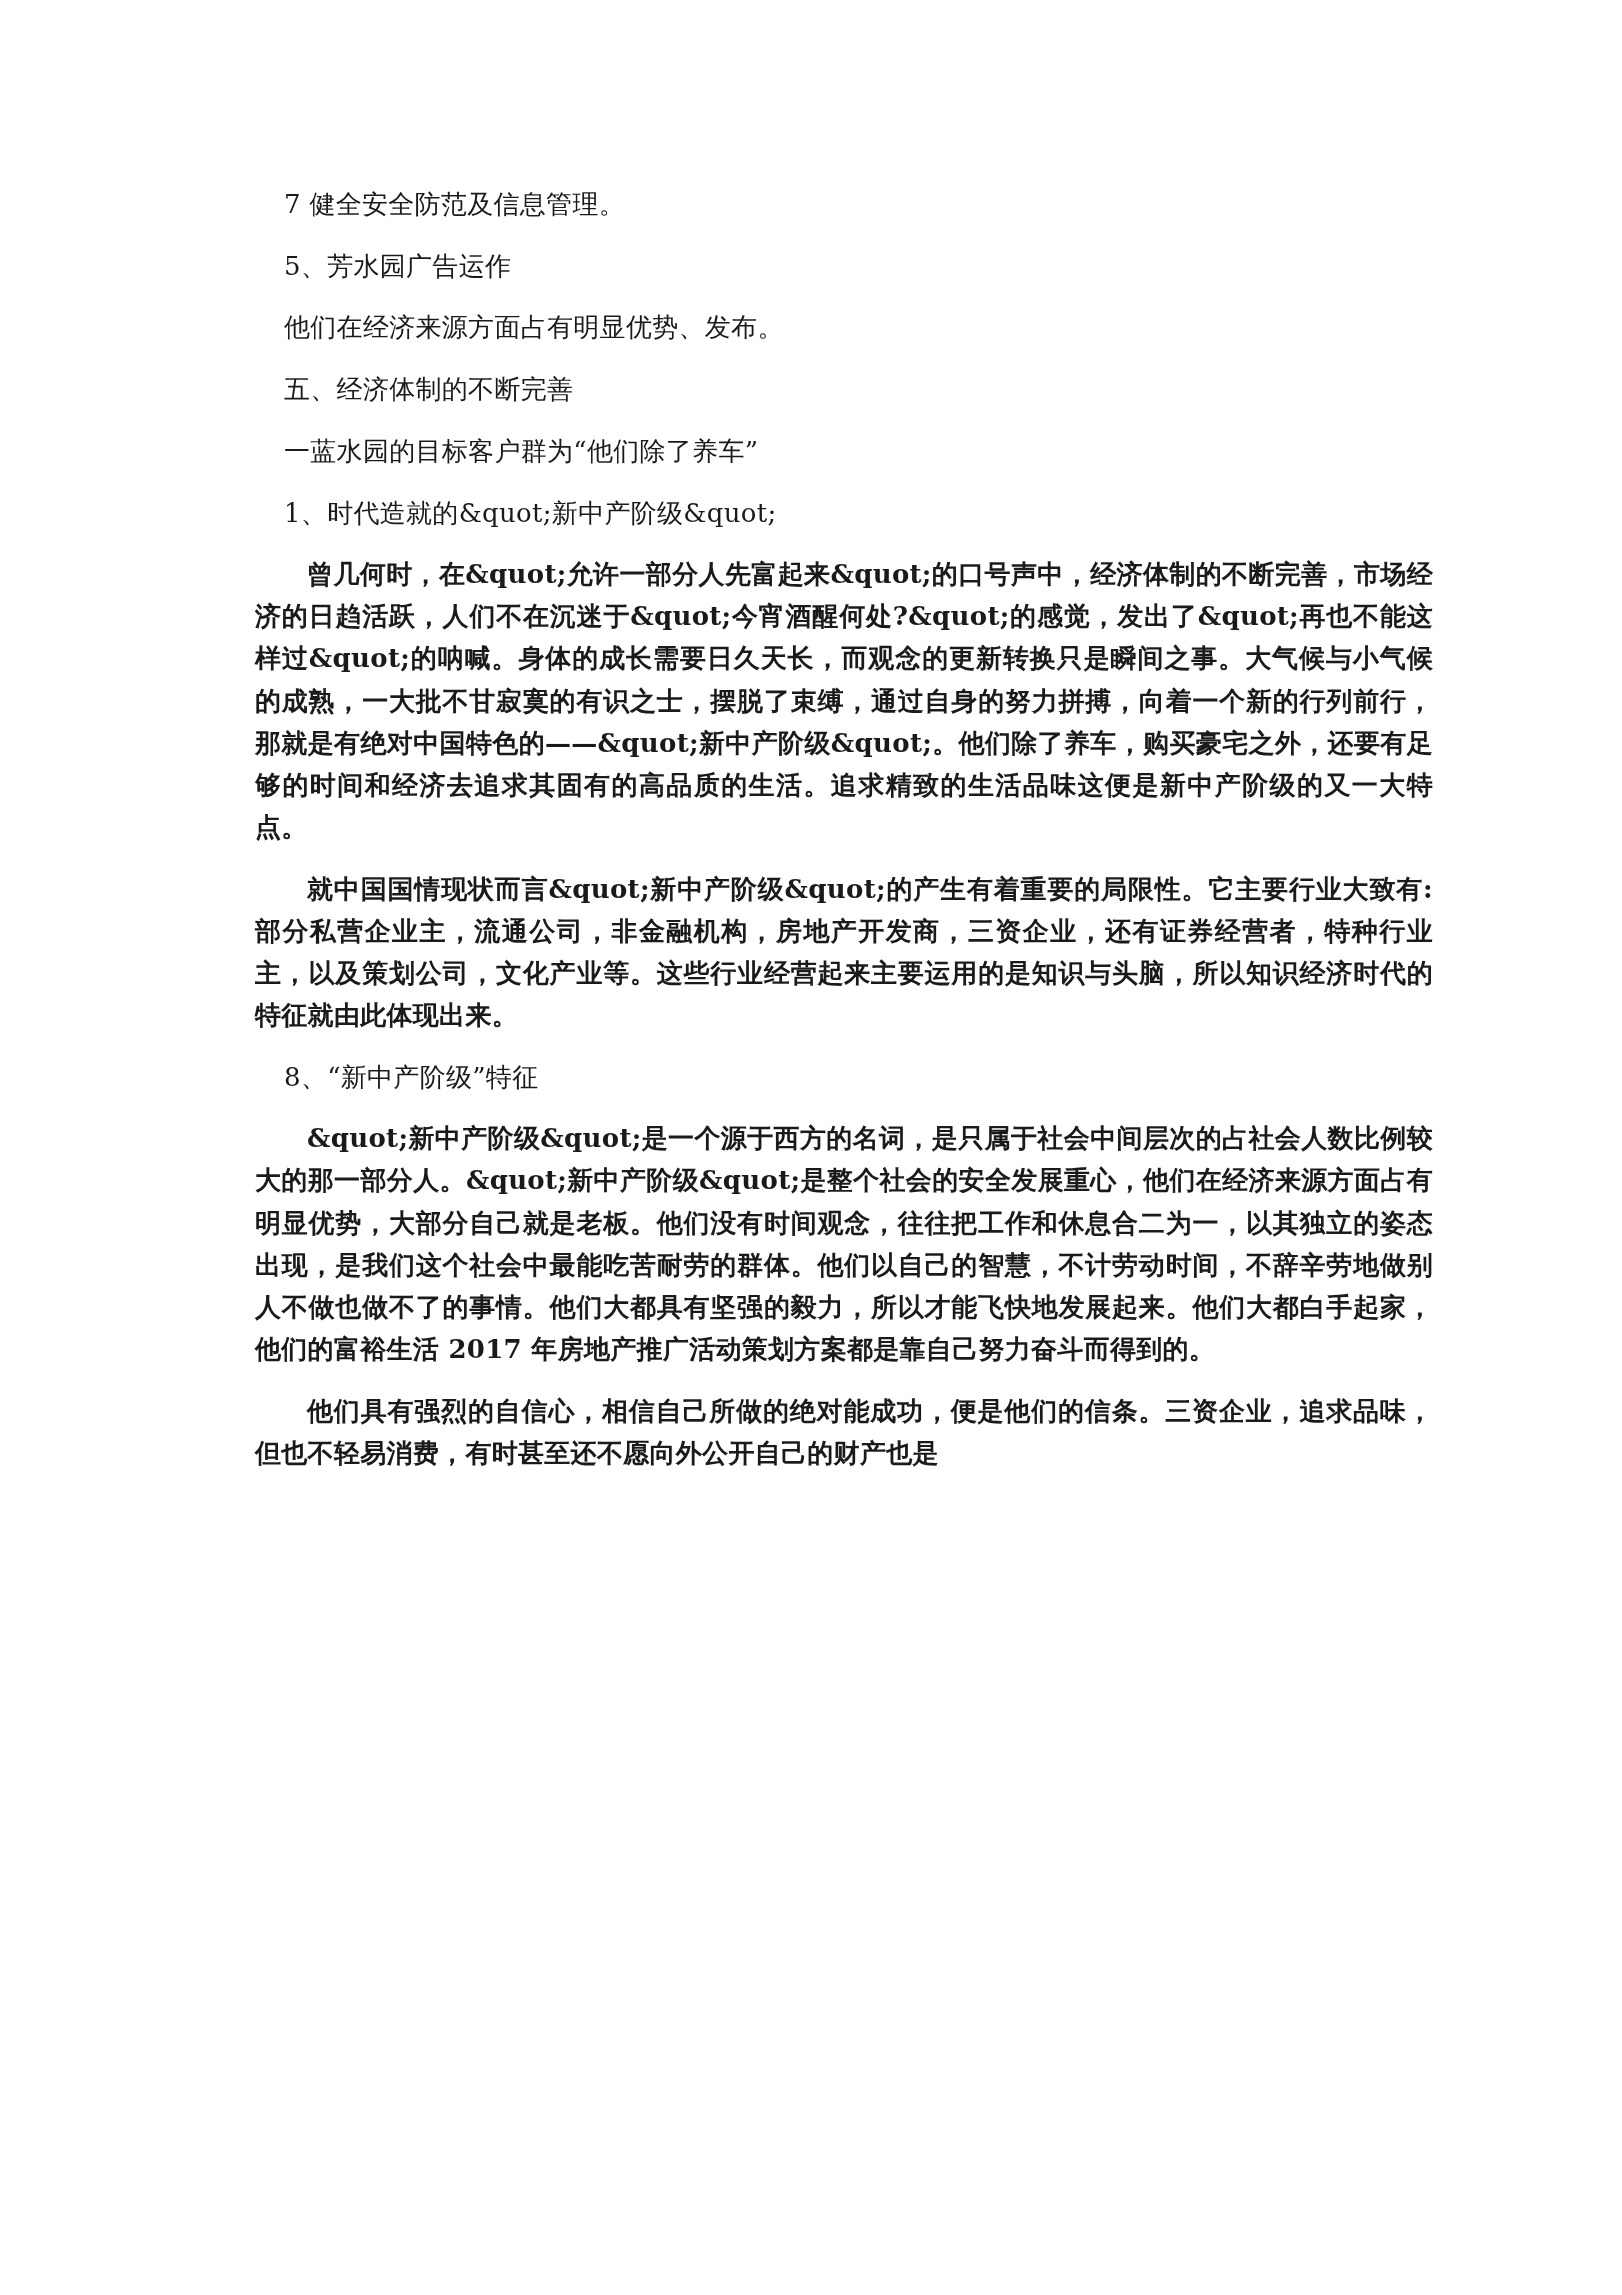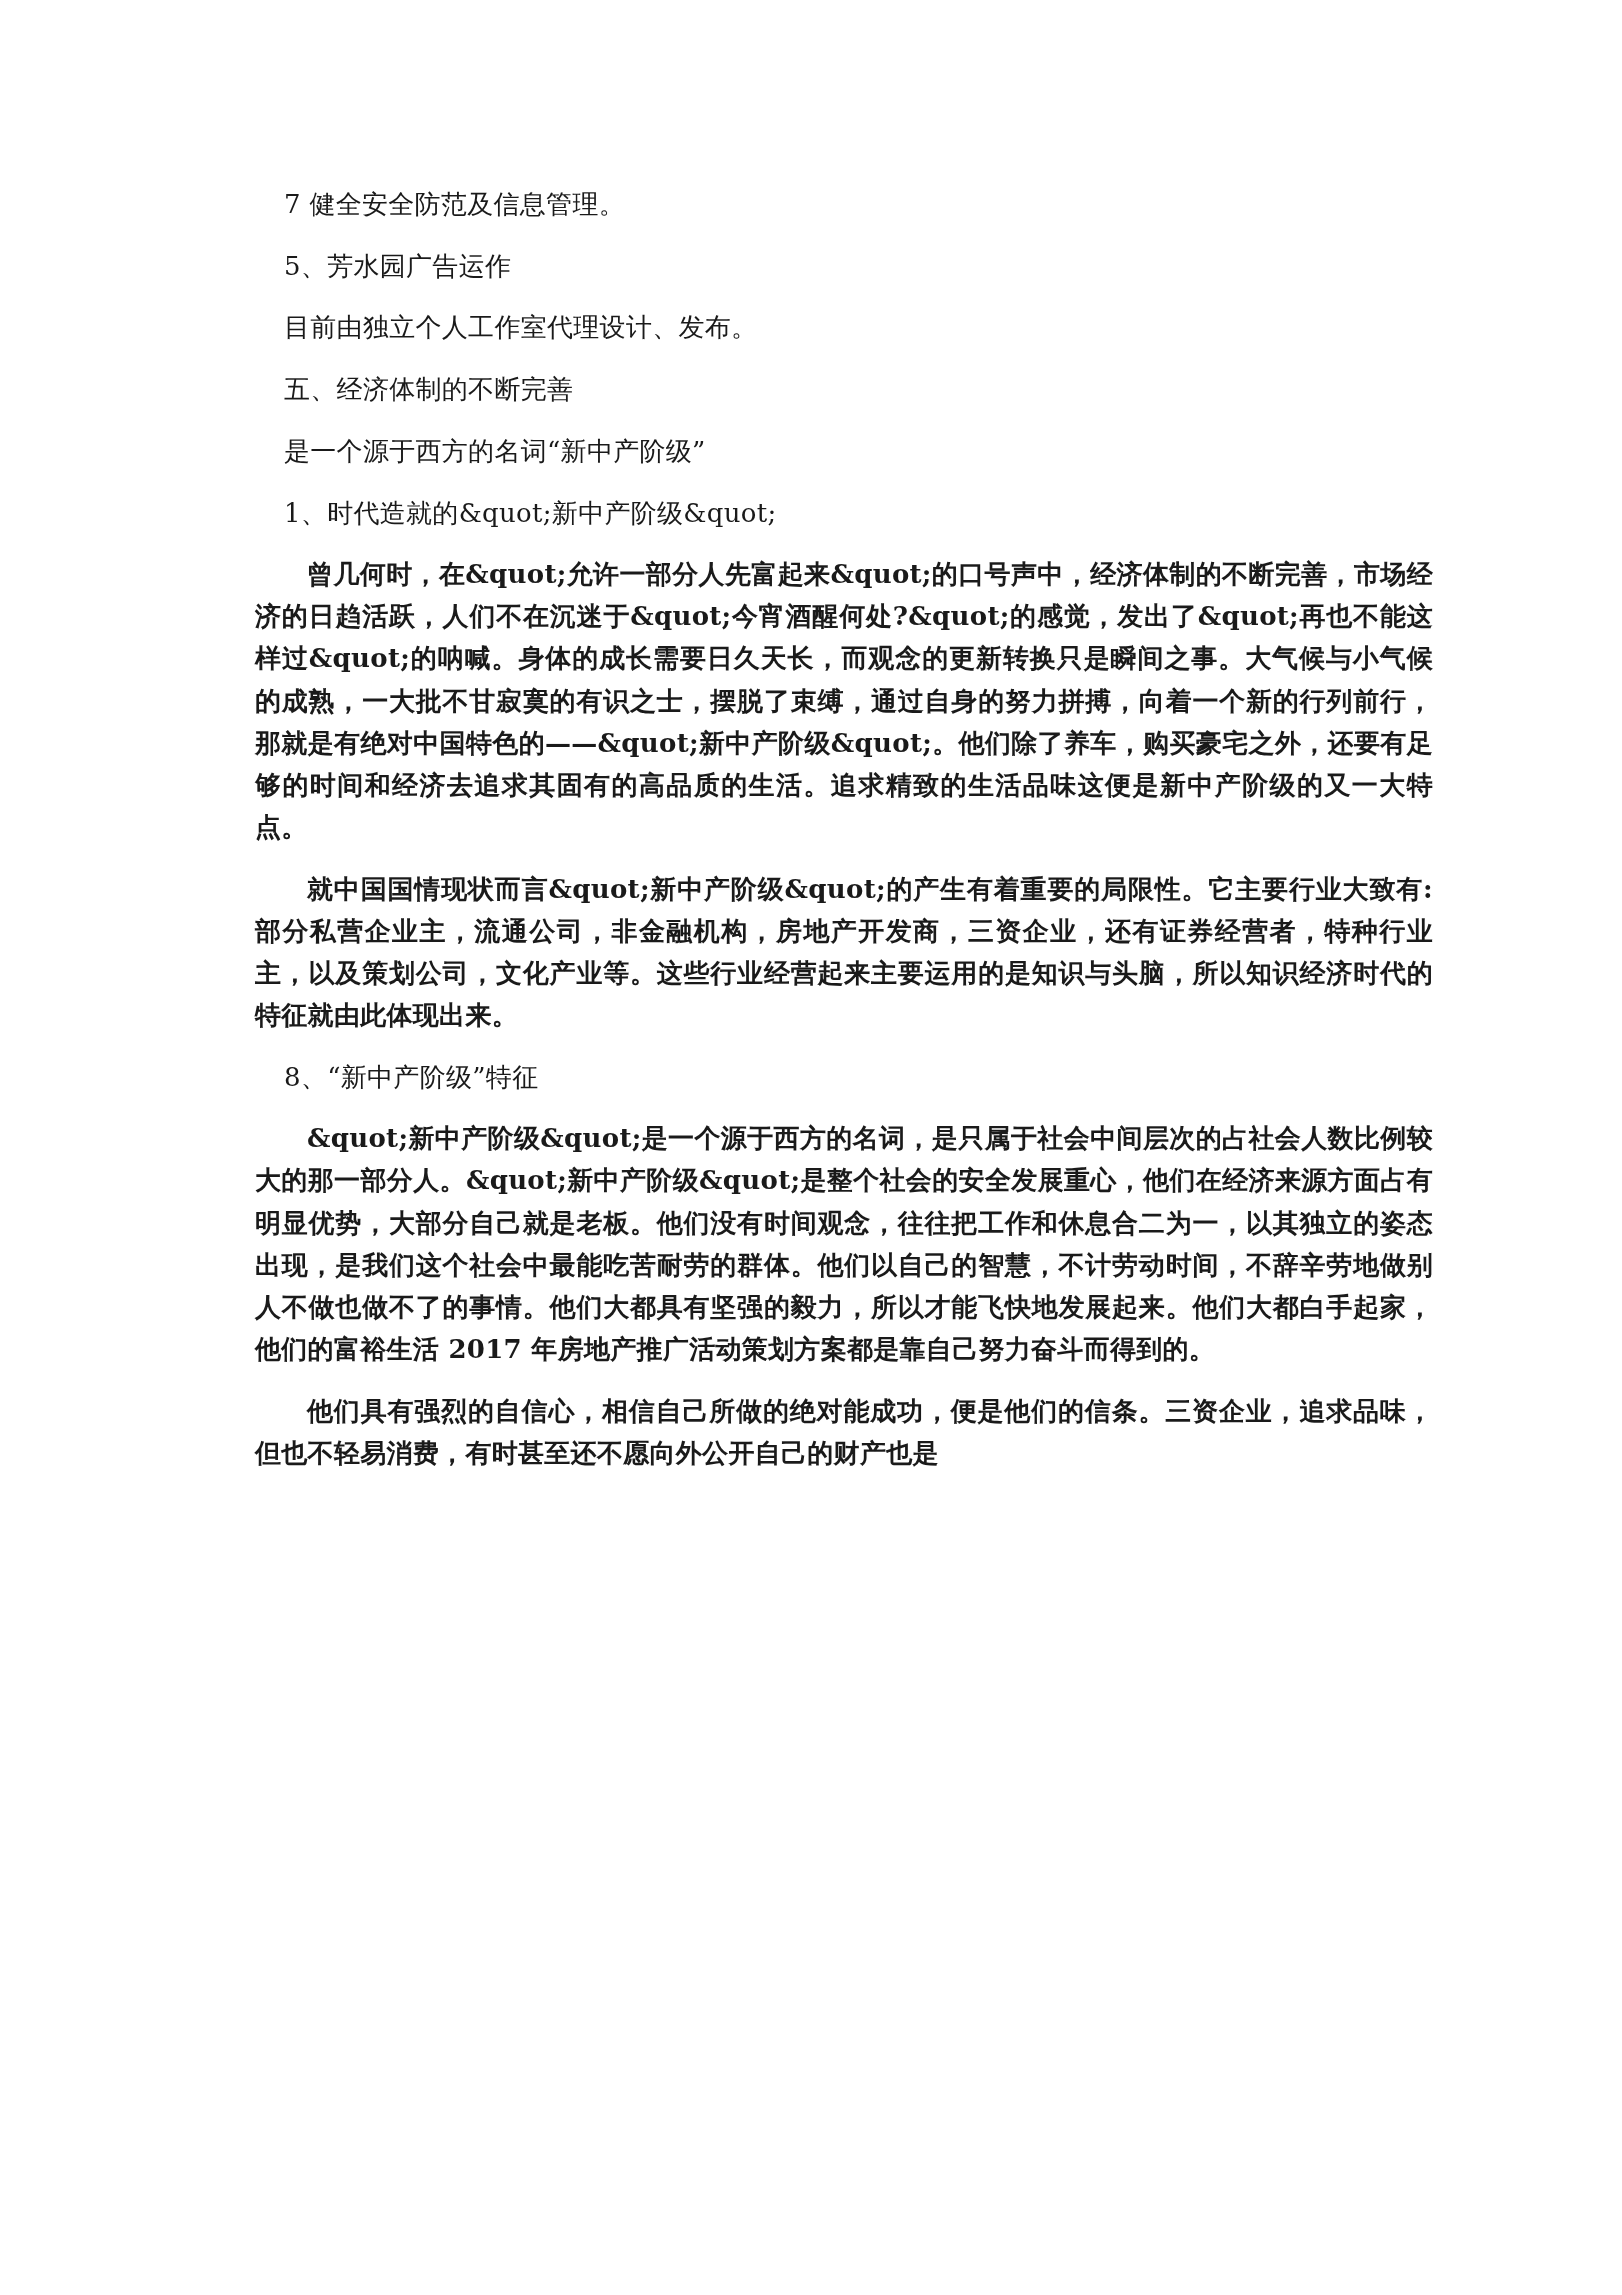--- a/index.html
+++ b/index.html
@@ -40,25 +40,25 @@
 </head>
 <body>
 
 <div class="page">
   <div class="doc-body">
 
     <p class="para indent-small">7 健全安全防范及信息管理。</p>
 
     <p class="para indent-small">5、芳水园广告运作</p>
 
-    <p class="para indent-small">目前由独立个人工作室代理设计、发布。</p>
+    <p class="para indent-small">他们在经济来源方面占有明显优势、发布。</p>
 
     <p class="para indent-small">五、经济体制的不断完善</p>
 
-    <p class="para indent-small">是一个源于西方的名词“新中产阶级”</p>
+    <p class="para indent-small">一蓝水园的目标客户群为“他们除了养车”</p>
 
     <p class="para indent-small">1、时代造就的&amp;quot;新中产阶级&amp;quot;</p>
 
     <p class="para indent">曾几何时，在&amp;quot;允许一部分人先富起来&amp;quot;的口号声中，经济体制的不断完善，市场经济的日趋活跃，人们不在沉迷于&amp;quot;今宵酒醒何处?&amp;quot;的感觉，发出了&amp;quot;再也不能这样过&amp;quot;的呐喊。身体的成长需要日久天长，而观念的更新转换只是瞬间之事。大气候与小气候的成熟，一大批不甘寂寞的有识之士，摆脱了束缚，通过自身的努力拼搏，向着一个新的行列前行，那就是有绝对中国特色的——&amp;quot;新中产阶级&amp;quot;。他们除了养车，购买豪宅之外，还要有足够的时间和经济去追求其固有的高品质的生活。追求精致的生活品味这便是新中产阶级的又一大特点。</p>
 
     <p class="para indent">就中国国情现状而言&amp;quot;新中产阶级&amp;quot;的产生有着重要的局限性。它主要行业大致有: 部分私营企业主，流通公司，非金融机构，房地产开发商，三资企业，还有证券经营者，特种行业主，以及策划公司，文化产业等。这些行业经营起来主要运用的是知识与头脑，所以知识经济时代的特征就由此体现出来。</p>
 
     <p class="para indent-small">8、“新中产阶级”特征</p>
 
     <p class="para indent">&amp;quot;新中产阶级&amp;quot;是一个源于西方的名词，是只属于社会中间层次的占社会人数比例较大的那一部分人。&amp;quot;新中产阶级&amp;quot;是整个社会的安全发展重心，他们在经济来源方面占有明显优势，大部分自己就是老板。他们没有时间观念，往往把工作和休息合二为一，以其独立的姿态出现，是我们这个社会中最能吃苦耐劳的群体。他们以自己的智慧，不计劳动时间，不辞辛劳地做别人不做也做不了的事情。他们大都具有坚强的毅力，所以才能飞快地发展起来。他们大都白手起家，他们的富裕生活 2017 年房地产推广活动策划方案都是靠自己努力奋斗而得到的。</p>

